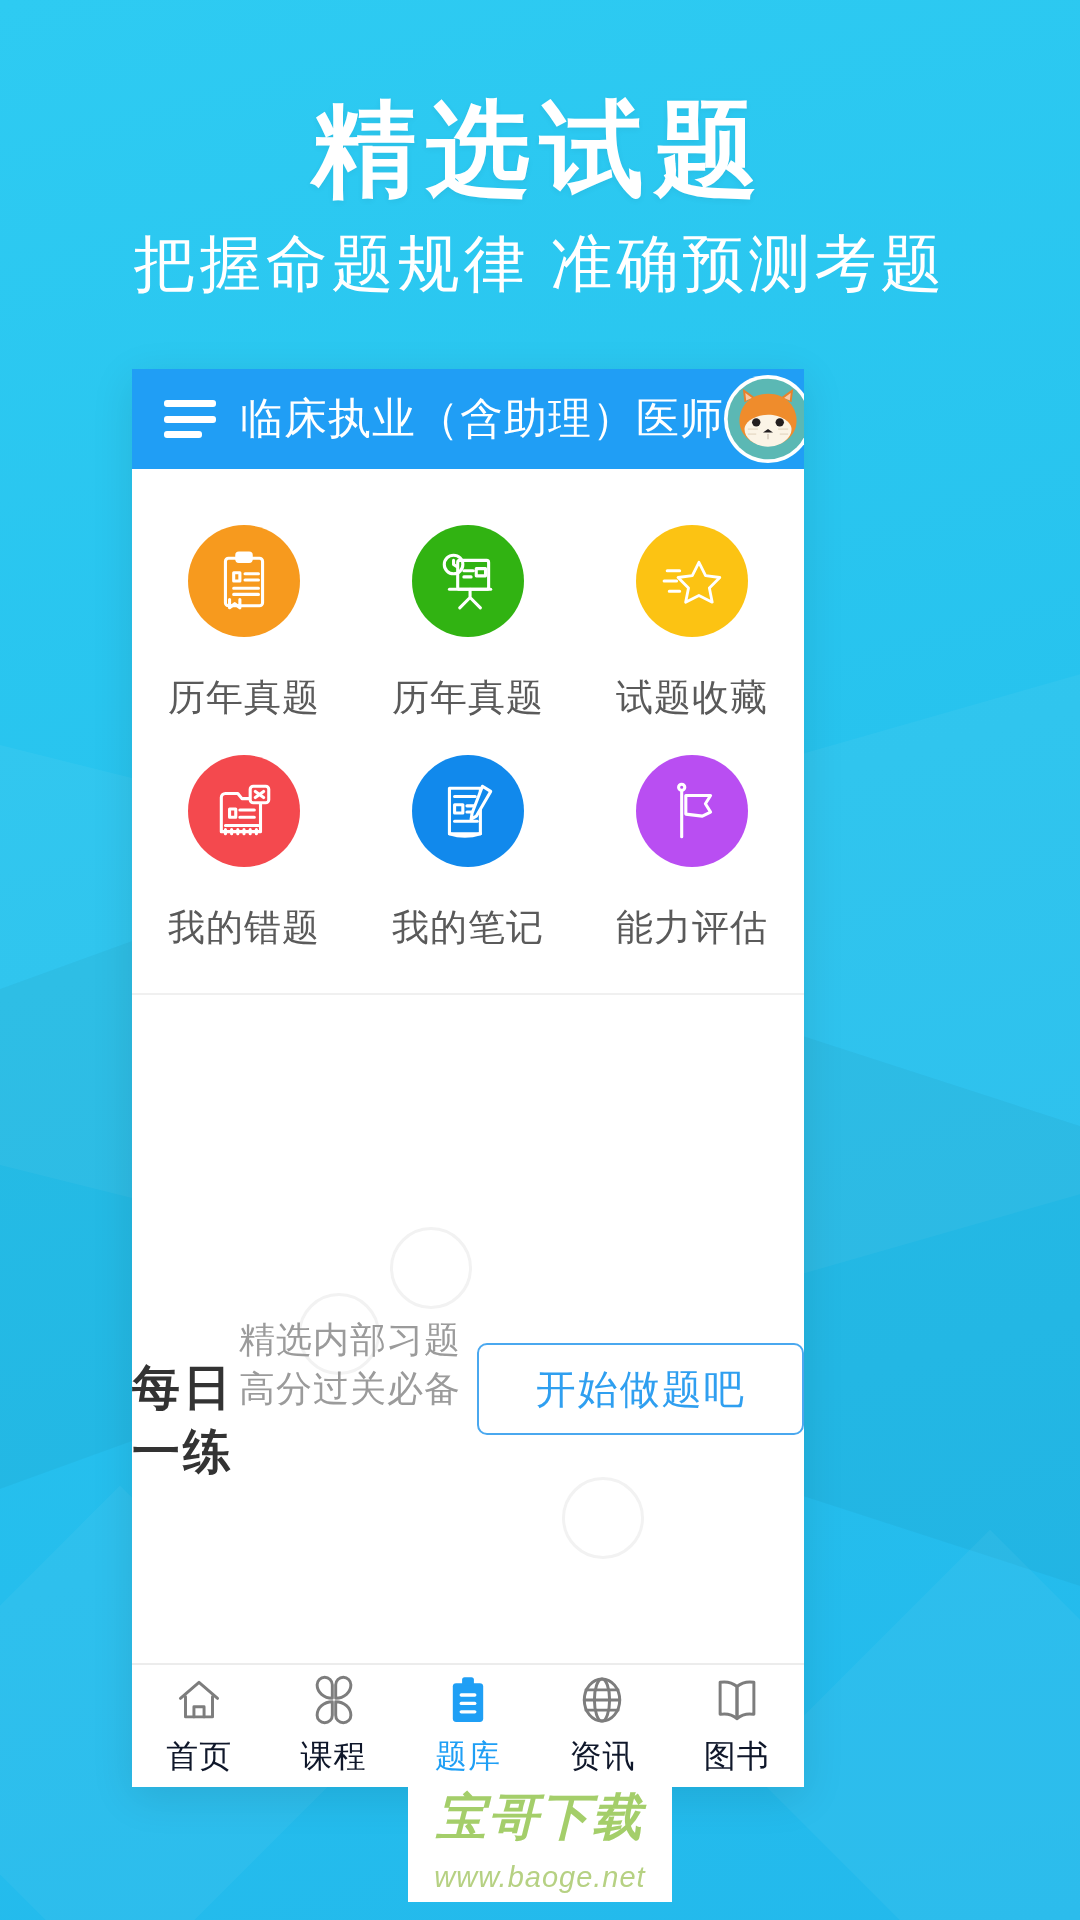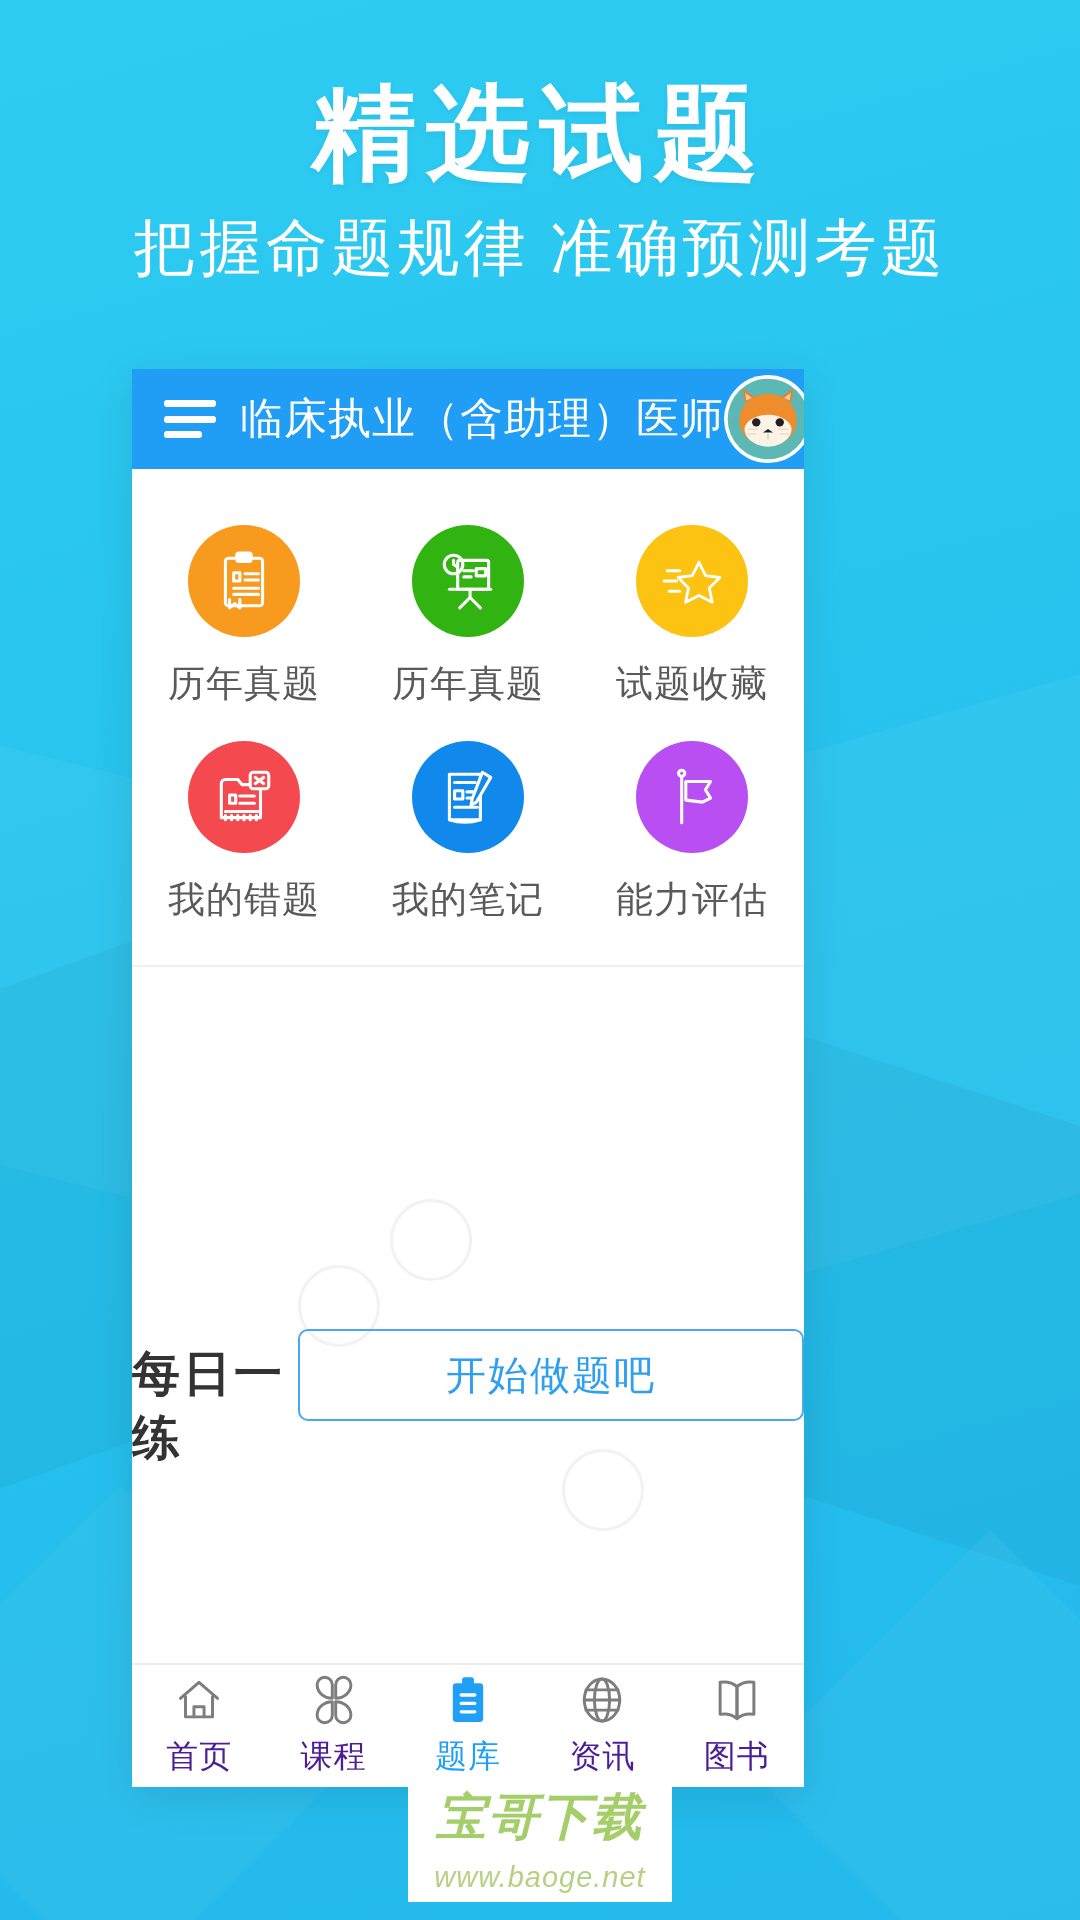--- a/index.html
+++ b/index.html
@@ -15,21 +15,21 @@
   #promo-bg {
     position:absolute; inset:0;
     background:linear-gradient(165deg,#2ecbf2 0%,#27c3ee 45%,#23b9ec 100%);
     overflow:hidden;
   }
   .facet { position:absolute; background:rgba(255,255,255,0.045); }
   .facet.dark { background:rgba(0,0,0,0.035); }
 
   
   #promo-text {
-    position:absolute; top:72px; left:0; width:1080px;
+    position:absolute; top:88px; left:0; width:1080px;
     text-align:center; color:#ffffff;
   }
   #promo-title {
     font-size:104px; font-weight:bold; letter-spacing:10px;
     line-height:1.18; text-shadow:0 2px 6px rgba(0,0,0,0.05);
   }
   #promo-subtitle {
     margin-top:14px;
     font-size:62px; font-weight:normal; letter-spacing:4px;
     line-height:1.25;
@@ -89,21 +89,21 @@
     display:flex; flex-direction:column; align-items:center;
     padding:18px 0 14px 0;
     cursor:pointer;
   }
   .grid-bubble {
     width:112px; height:112px; border-radius:50%;
     display:flex; align-items:center; justify-content:center;
   }
   .grid-bubble svg { width:66px; height:66px; display:block; }
   .grid-label {
-    margin-top:22px;
+    margin-top:36px;
     font-size:37px; color:#5a5a5a; letter-spacing:1px;
   }
 
   
   #daily-section {
     flex:1 1 auto;
     position:relative;
     display:flex; flex-direction:row; align-items:center;
     background:#fff;
     overflow:hidden;
@@ -139,21 +139,21 @@
     background:#fff;
     display:flex;
   }
   .nav-item {
     flex:1 1 20%;
     display:flex; flex-direction:column; align-items:center; justify-content:center;
     cursor:pointer; gap:8px;
   }
   .nav-icon { height:54px; display:flex; align-items:center; justify-content:center; }
   .nav-icon svg { width:54px; height:54px; display:block; }
-  .nav-label { font-size:32px; color:#4c1d95; letter-spacing:1px; }
+  .nav-label { font-size:32px; color:#0f172a; letter-spacing:1px; }
   .nav-item.active .nav-label { color:#1f9ff5; }
 
   
   #watermark {
     position:absolute;
     left:0; bottom:18px; width:1080px;
     display:flex; justify-content:center;font-style:italic;
   }
   #watermark-inner {
     background:#ffffff;
@@ -310,20 +310,21 @@
       </div>
     </div>
   </div>
 
   <div id="daily-section">
     <div class="deco-circle" style="left:258px; top:232px; width:82px; height:82px;"></div>
     <div class="deco-circle" style="left:166px; top:298px; width:82px; height:82px;"></div>
     <div class="deco-circle" style="left:430px; top:482px; width:82px; height:82px;"></div>
 
     <div id="daily-title">每日一练</div>
+    <div id="daily-subtitle">精选内部习题  高分过关必备</div>
     <div id="start-button">开始做题吧</div>
   </div>
 
   <div id="bottom-nav">
 
     <div class="nav-item">
       <div class="nav-icon">
         <svg viewBox="0 0 64 64" fill="none" stroke="#7d7d7d" stroke-width="3.5" stroke-linecap="round" stroke-linejoin="round">
           <path d="M10 30 L32 11 L54 30"></path>
           <path d="M16 28 v24 h32 V28"></path>

